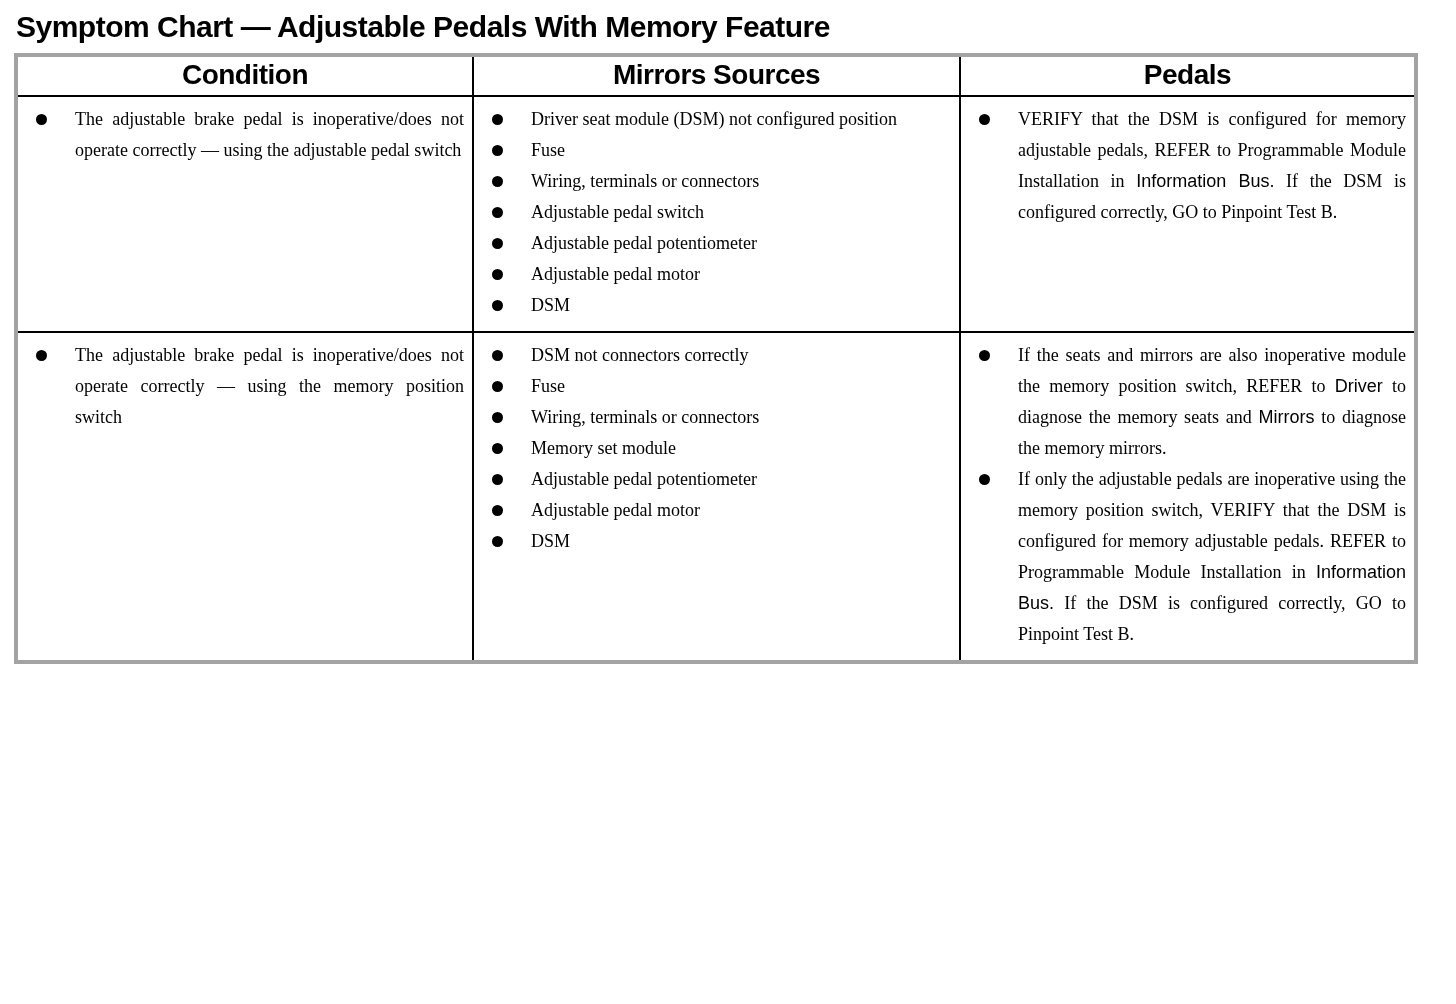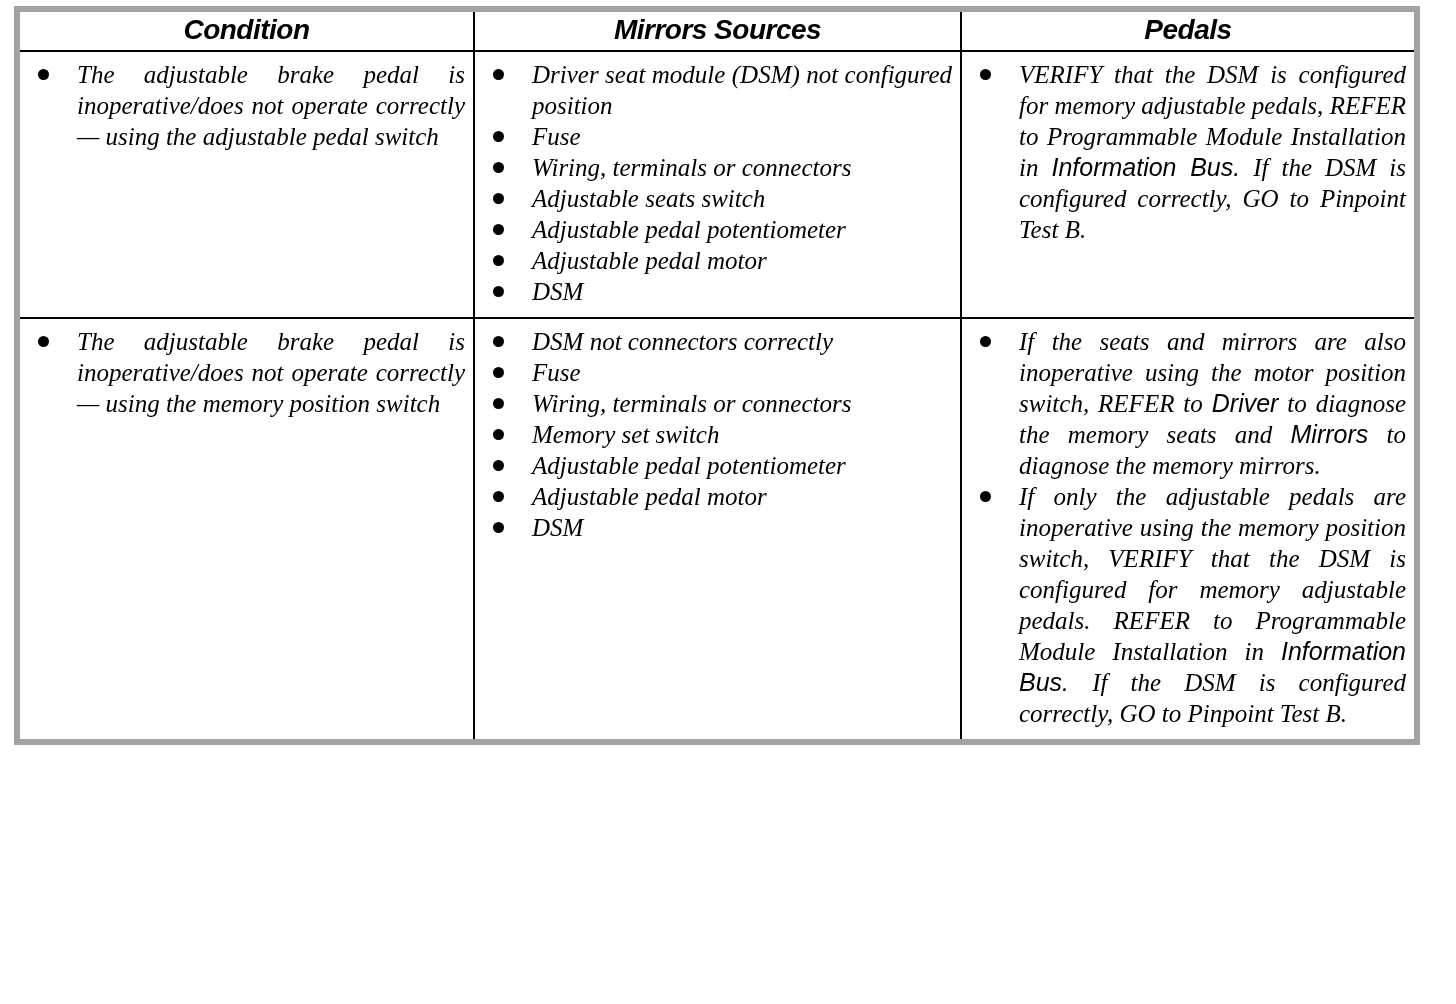--- a/index.html
+++ b/index.html
@@ -22,22 +22,21 @@
     font-weight: bold;
     font-size: 30px;
     letter-spacing: -0.5px;
     margin: 4px 0 9px 2px;
     white-space: nowrap;
   }
   table.symptom-chart {
     border-collapse: collapse;
     table-layout: fixed;
     width: 1400px;
-    border: 6px solid #a3a3a3;
-    font-style: italic;
+    border: 4px solid #a3a3a3;
   }
   table.symptom-chart th,
   table.symptom-chart td {
     border: 2px solid #000;
   }
   table.symptom-chart th {
     font-family: "Liberation Sans", sans-serif;
     font-weight: bold;
     font-size: 28px;
     letter-spacing: -0.5px;
@@ -45,21 +44,21 @@
     padding: 2px 0 4px 0;
   }
   table.symptom-chart td {
     vertical-align: top;
     padding: 7px 0 10px 0;
   }
   .item {
     position: relative;
     padding-left: 57px;
     padding-right: 8px;
-    font-size: 25px;
+    font-size: 18px;
     line-height: 31px;
     text-align: justify;
     text-align-last: left;
   }
   .bullet {
     position: absolute;
     left: 18px;
     top: 10px;
     width: 11px;
     height: 11px;
@@ -67,20 +66,21 @@
     background: #000;
   }
   .sans {
     font-family: "Liberation Sans", sans-serif;
   }
 </style>
 </head>
 <body>
 
 <div class="page">
+  <div class="doc-title">Symptom Chart — Adjustable Pedals With Memory Feature</div>
 
   <table class="symptom-chart">
     <colgroup>
       <col style="width:457px">
       <col style="width:487px">
       <col style="width:456px">
     </colgroup>
     <thead>
       <tr>
         <th>Condition</th>
@@ -90,42 +90,42 @@
     </thead>
     <tbody>
       <tr>
         <td>
             <div class="item"><span class="bullet"></span><span><span>The adjustable brake pedal is inoperative/does not operate correctly — using the adjustable pedal switch</span></span></div>
           </td>
         <td>
             <div class="item"><span class="bullet"></span><span><span>Driver seat module (DSM) not configured position</span></span></div>
             <div class="item"><span class="bullet"></span><span><span>Fuse</span></span></div>
             <div class="item"><span class="bullet"></span><span><span>Wiring, terminals or connectors</span></span></div>
-            <div class="item"><span class="bullet"></span><span><span>Adjustable seats switch</span></span></div>
+            <div class="item"><span class="bullet"></span><span><span>Adjustable pedal switch</span></span></div>
             <div class="item"><span class="bullet"></span><span><span>Adjustable pedal potentiometer</span></span></div>
             <div class="item"><span class="bullet"></span><span><span>Adjustable pedal motor</span></span></div>
             <div class="item"><span class="bullet"></span><span><span>DSM</span></span></div>
           </td>
         <td>
             <div class="item"><span class="bullet"></span><span><span>VERIFY that the DSM is configured for memory adjustable pedals, REFER to Programmable Module Installation in </span><span class="sans">Information Bus.</span><span> If the DSM is configured correctly, GO to Pinpoint Test B.</span></span></div>
           </td>
       </tr>
       <tr>
         <td>
             <div class="item"><span class="bullet"></span><span><span>The adjustable brake pedal is inoperative/does not operate correctly — using the memory position switch</span></span></div>
           </td>
         <td>
             <div class="item"><span class="bullet"></span><span><span>DSM not connectors correctly</span></span></div>
             <div class="item"><span class="bullet"></span><span><span>Fuse</span></span></div>
             <div class="item"><span class="bullet"></span><span><span>Wiring, terminals or connectors</span></span></div>
-            <div class="item"><span class="bullet"></span><span><span>Memory set switch</span></span></div>
+            <div class="item"><span class="bullet"></span><span><span>Memory set module</span></span></div>
             <div class="item"><span class="bullet"></span><span><span>Adjustable pedal potentiometer</span></span></div>
             <div class="item"><span class="bullet"></span><span><span>Adjustable pedal motor</span></span></div>
             <div class="item"><span class="bullet"></span><span><span>DSM</span></span></div>
           </td>
         <td>
-            <div class="item"><span class="bullet"></span><span><span>If the seats and mirrors are also inoperative using the motor position switch, REFER to </span><span class="sans">Driver</span><span> to diagnose the memory seats and </span><span class="sans">Mirrors</span><span> to diagnose the memory mirrors.</span></span></div>
+            <div class="item"><span class="bullet"></span><span><span>If the seats and mirrors are also inoperative module the memory position switch, REFER to </span><span class="sans">Driver</span><span> to diagnose the memory seats and </span><span class="sans">Mirrors</span><span> to diagnose the memory mirrors.</span></span></div>
             <div class="item"><span class="bullet"></span><span><span>If only the adjustable pedals are inoperative using the memory position switch, VERIFY that the DSM is configured for memory adjustable pedals. REFER to Programmable Module Installation in </span><span class="sans">Information Bus.</span><span> If the DSM is configured correctly, GO to Pinpoint Test B.</span></span></div>
           </td>
       </tr>
     </tbody>
   </table>
 </div>
 
 </body></html>

